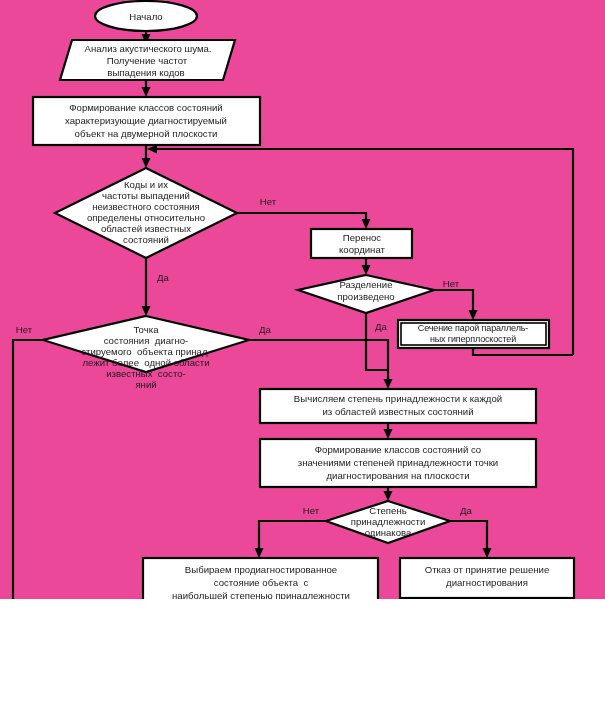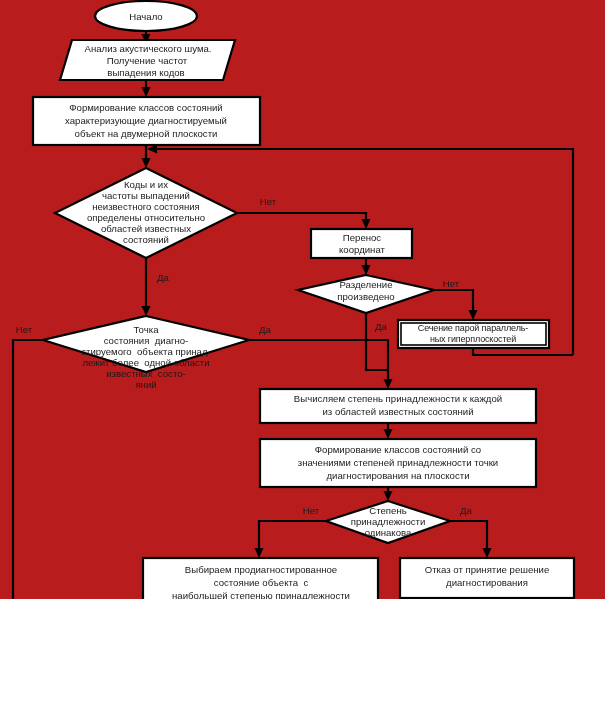--- a/index.html
+++ b/index.html
@@ -8,21 +8,21 @@
     padding: 0;
     background: #ffffff;
   }
   body {
     font-family: "Liberation Sans", "DejaVu Sans", sans-serif;
   }
   #flowchart-root {
     position: relative;
     width: 605px;
     height: 599px;
-    background: #b91c1c;
+    background: #ec4899;
     overflow: hidden;
   }
   svg.fc {
     display: block;
     width: 605px;
     height: 718px;
   }
   .shape {
     fill: #ffffff;
     stroke: #000000;

